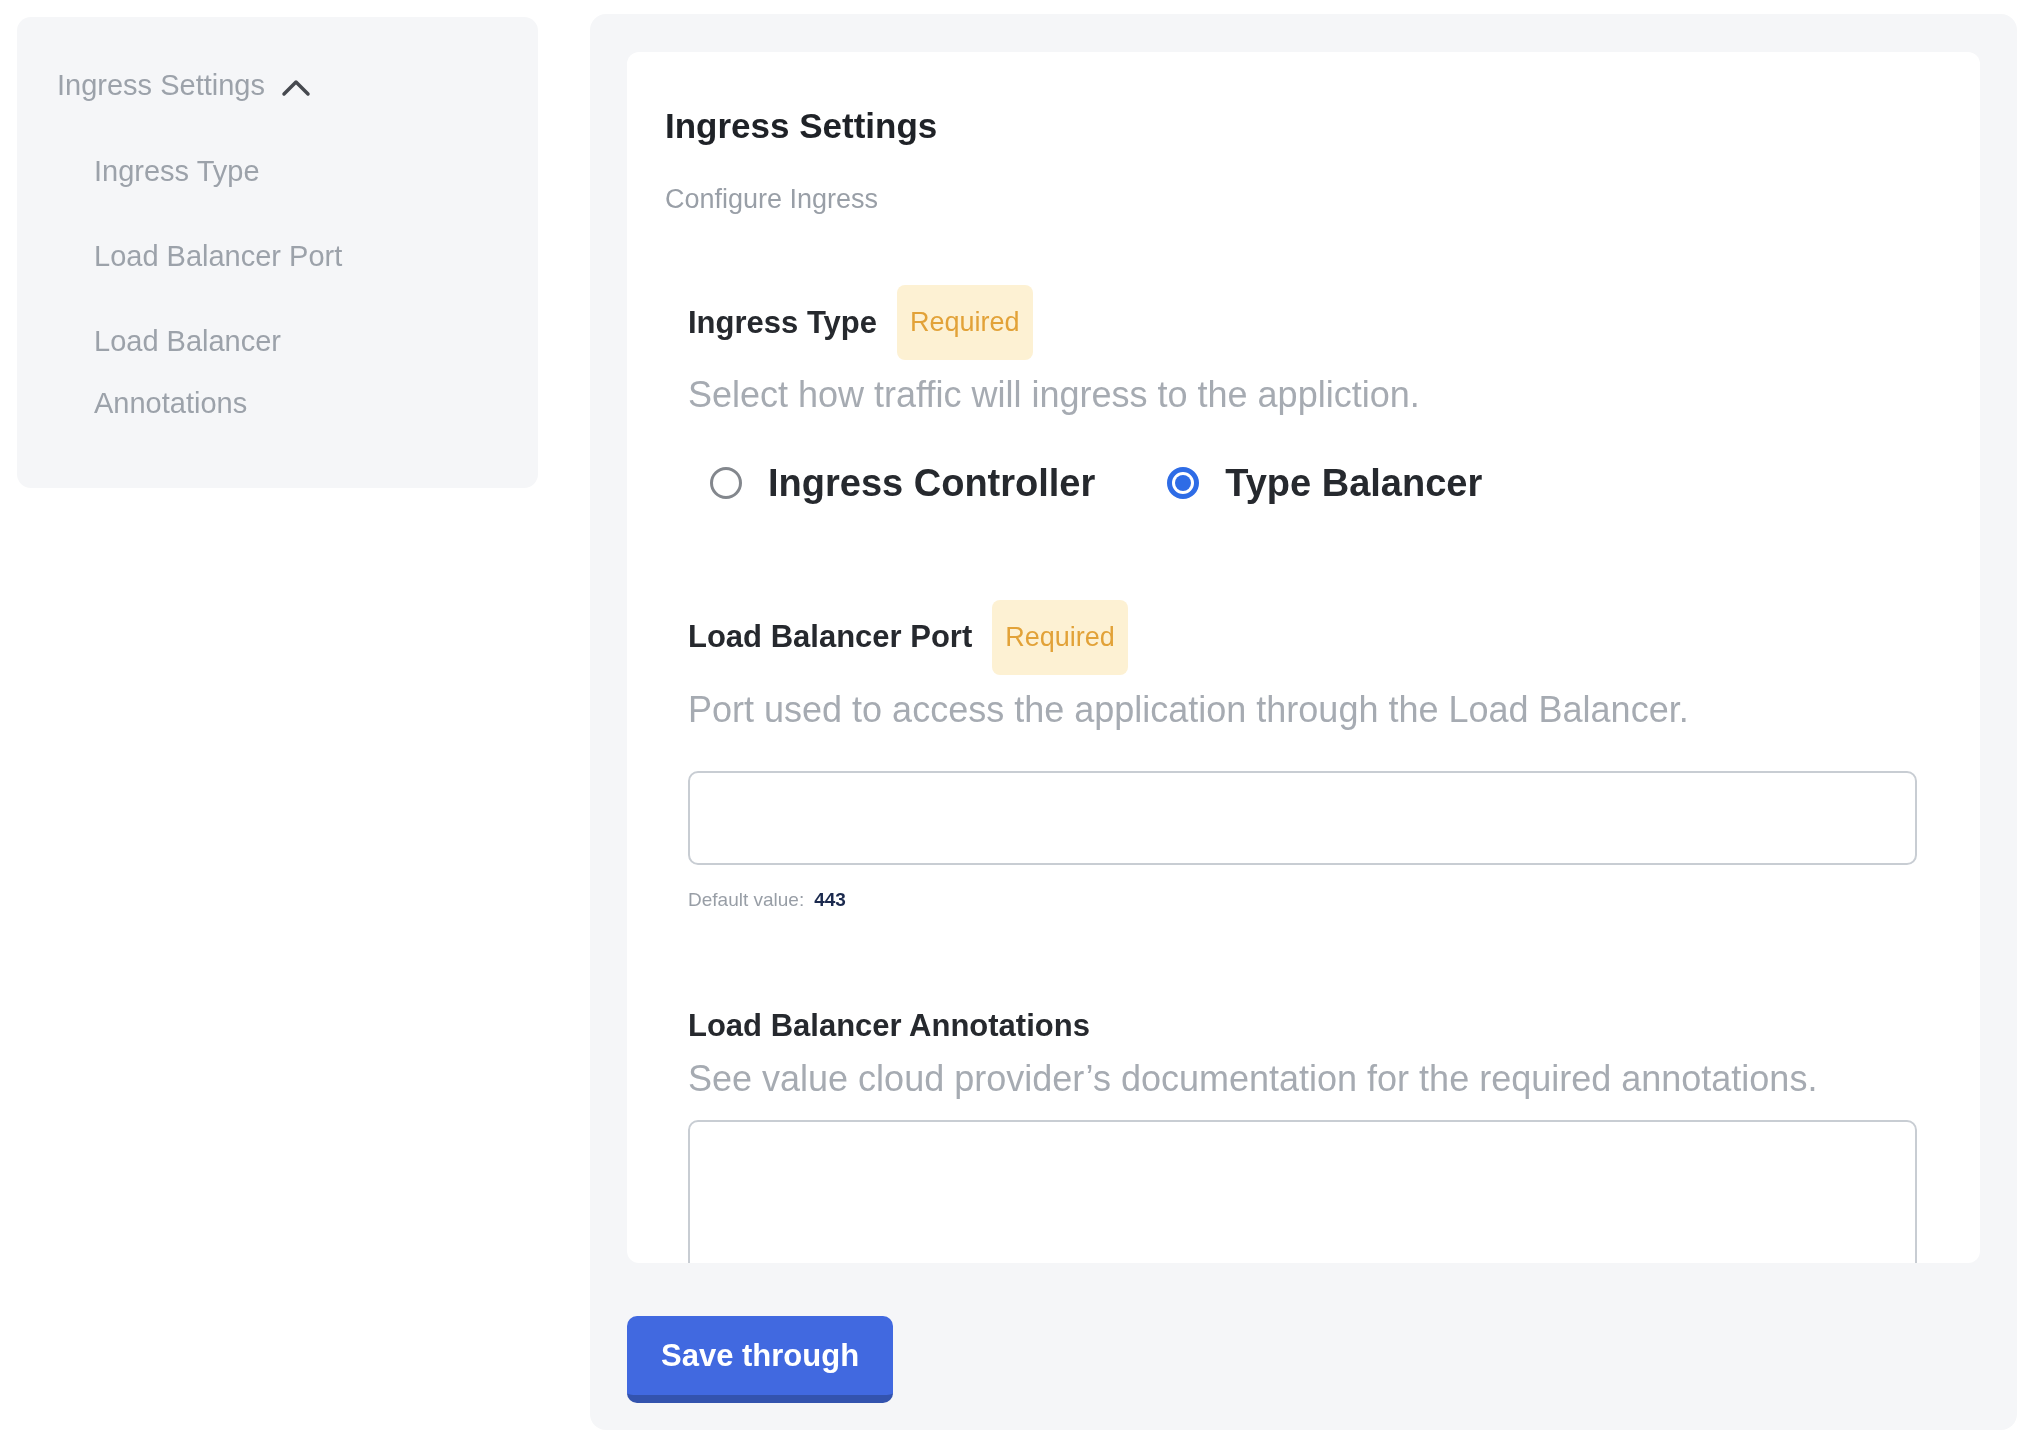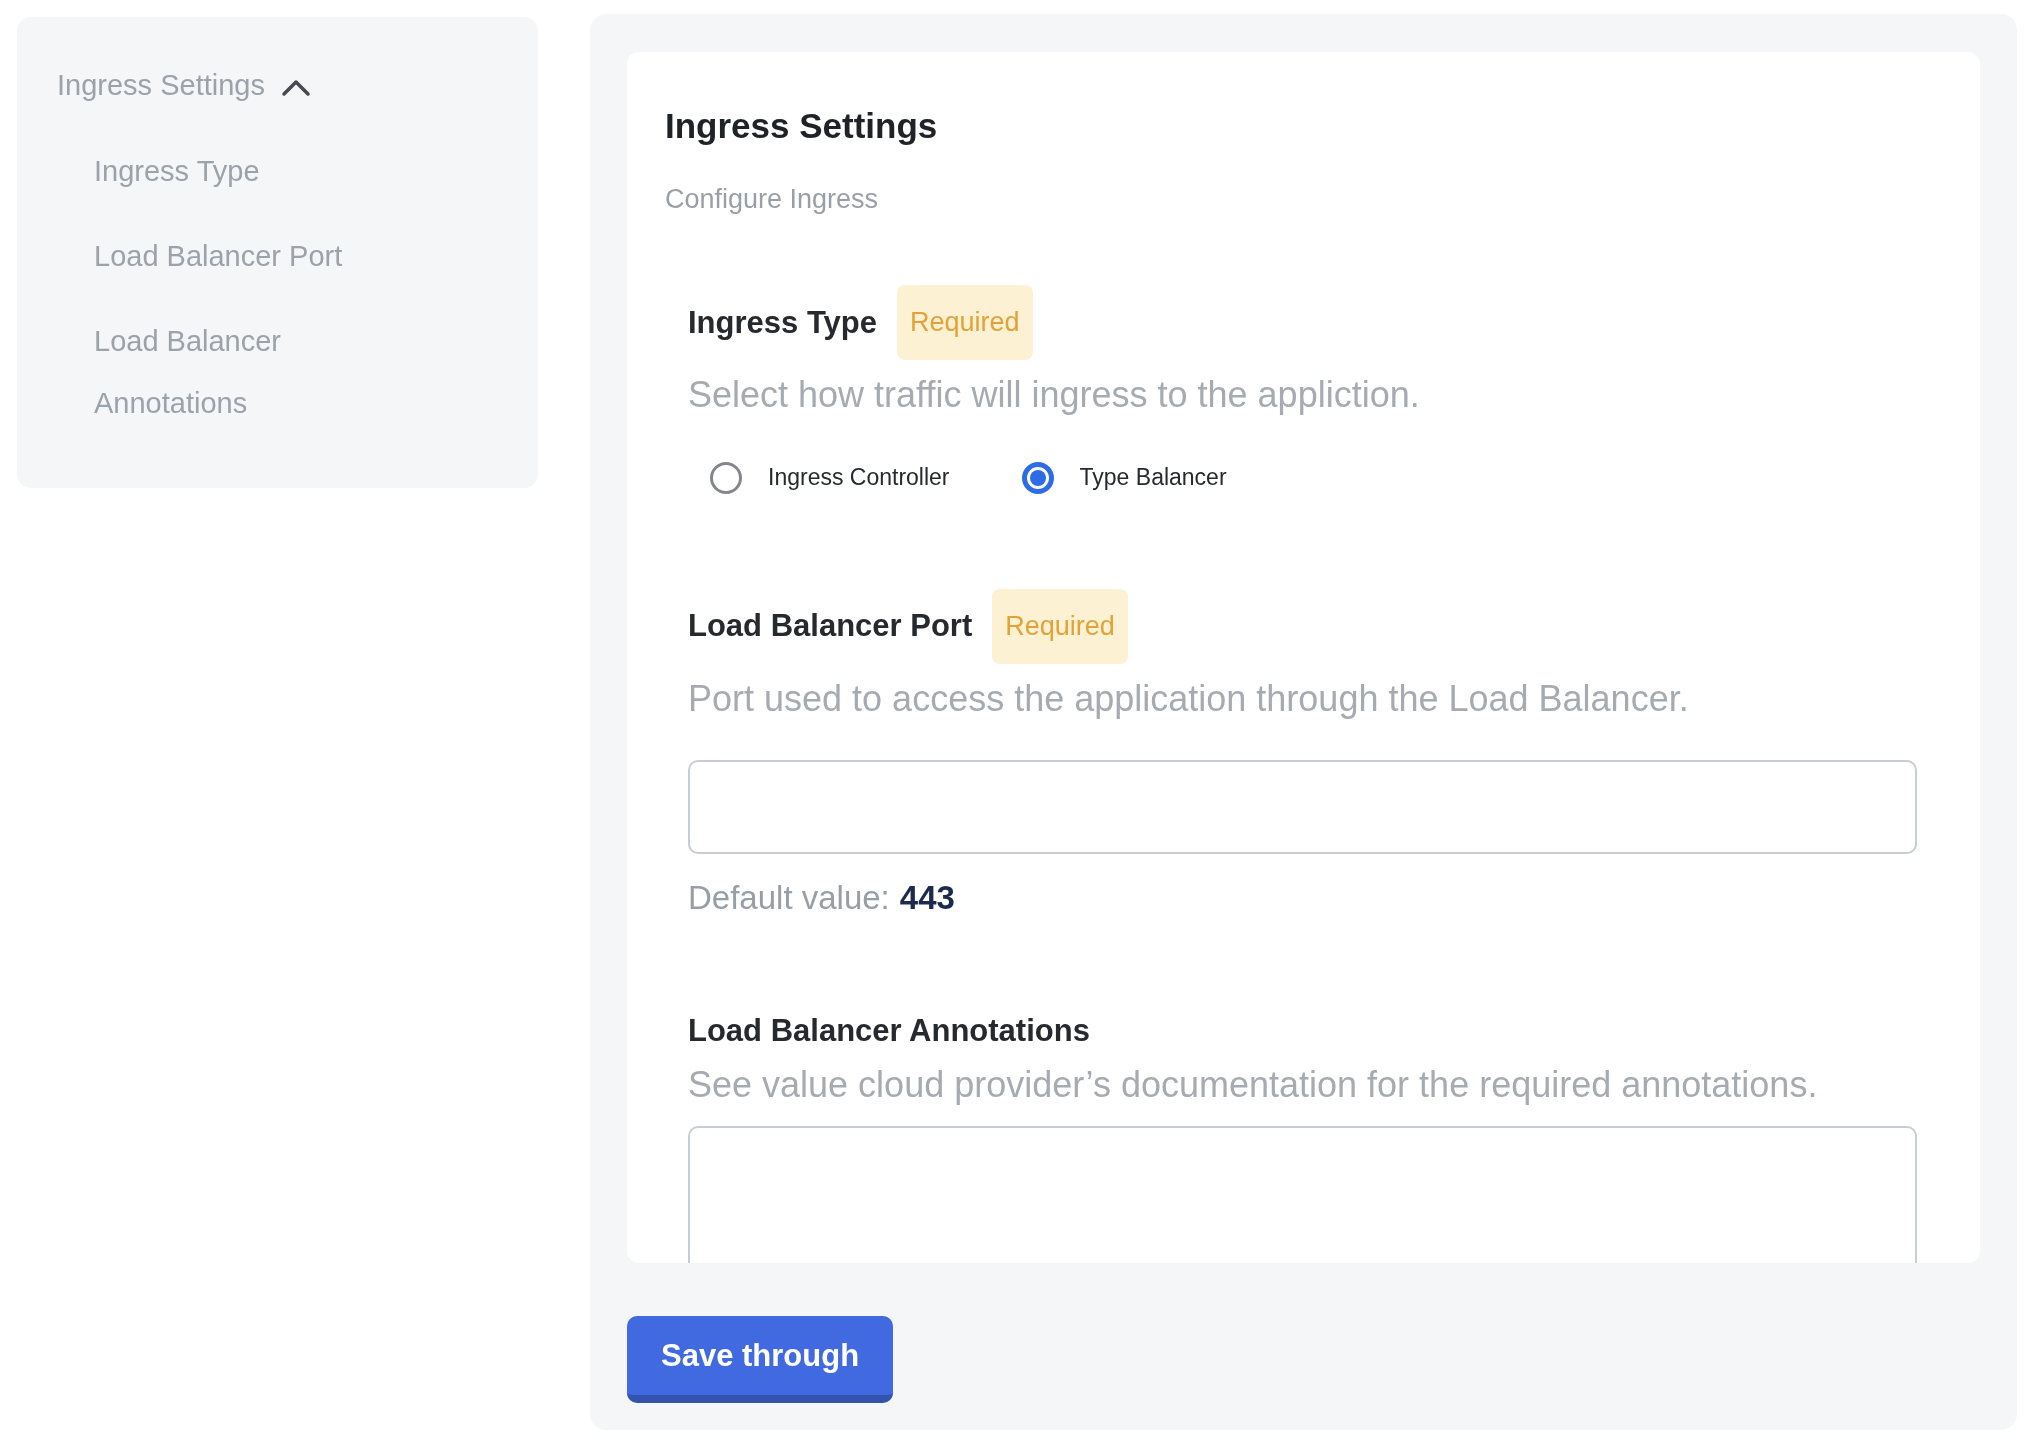--- a/index.html
+++ b/index.html
@@ -85,30 +85,30 @@
   .radio-circle{
     width:32px;height:32px;border-radius:50%;background:#fff;
     border:3px solid #83878d;flex:0 0 auto;position:relative;
   }
   .radio-option.checked .radio-circle{border:5px solid var(--radio-blue);}
   .radio-option.checked .radio-circle::after{
     content:"";position:absolute;left:50%;top:50%;
     width:16px;height:16px;border-radius:50%;
     background:var(--radio-blue);transform:translate(-50%,-50%);
   }
-  .radio-label{font-size:23px;font-weight:400;color:var(--label-dark);}
+  .radio-label{font-size:38px;font-weight:700;color:var(--label-dark);}
 
   
   .text-input{
     display:block;width:100%;height:94px;margin-top:40px;
     border:2px solid var(--input-border);border-radius:10px;
     background:#fff;font-size:28px;padding:0 20px;color:#333;outline:none;
   }
   .default-row{
-    margin-top:24px;font-size:33px;color:#989ea6;line-height:1.2;
+    margin-top:24px;font-size:19px;color:#989ea6;line-height:1.2;
   }
   .default-value{color:var(--navy);font-weight:600;margin-left:10px;}
   .annotations-textarea{
     display:block;width:100%;height:167px;margin-top:20px;
     border:2px solid var(--input-border);border-radius:10px;
     background:#fff;font-size:28px;padding:14px 20px;color:#333;outline:none;
     resize:both;font-family:"Liberation Sans","DejaVu Sans",sans-serif;
   }
 
   

